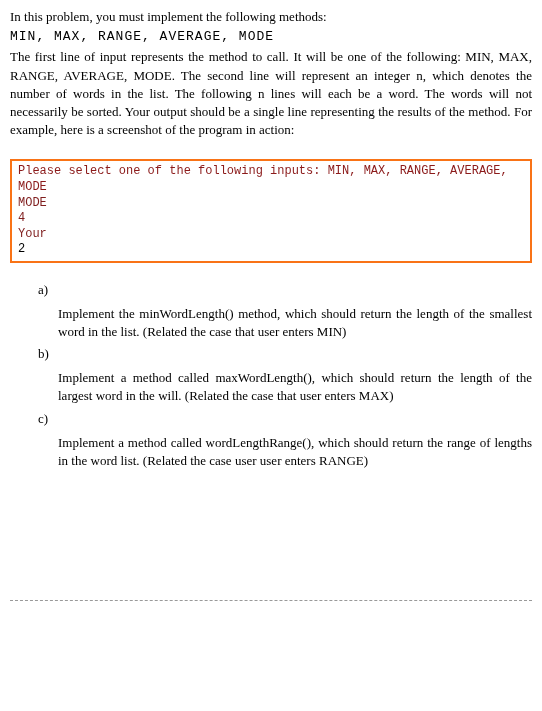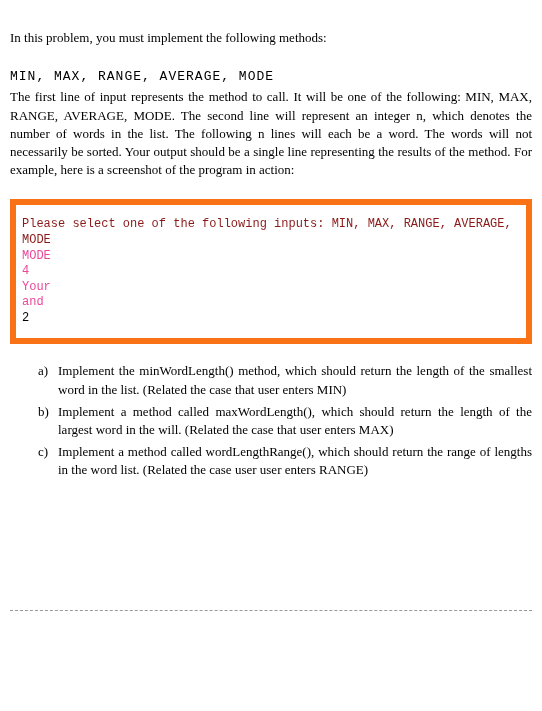--- a/index.html
+++ b/index.html
@@ -11,82 +11,81 @@
       font-family: "Times New Roman", serif;
       font-size: 13px;
       line-height: 1.4;
       color: #000;
       background: #fff;
       width: 542px;
       padding: 8px 10px;
     }
     .intro-line {
       margin-bottom: 2px;
-      margin-top: 21px;
     }
     .mono {
       font-family: Liberation Mono, monospace;
       letter-spacing: 1px;
     }
     .paragraph {
       text-align: justify;
       margin-bottom: 16px;
     }
     .code-box {
-      border: 6px solid #f97316;
-      padding: 12px 6px;
+      border: 2px solid #f97316;
+      padding: 3px 6px;
       margin-top: 20px;
       margin-bottom: 18px;
       font-family: "Courier New", monospace;
       font-size: 12px;
       line-height: 1.3;
     }
     .code-box .prompt-line {
       color: #8b1a1a;
     }
     .code-box .green {
-      color: #ec4899;
+      color: #7f1d1d;
     }
     .code-box .result-line {
       color: #000;
     }
     .list {
       padding-left: 28px;
     }
     .list-item {
       display: flex;
       margin-bottom: 4px;
       text-align: justify;
     }
     .list-marker {
       min-width: 20px;
       flex-shrink: 0;
     }
     .list-text {
       flex: 1;
+      margin-top: 24px;
     }
     .dashed-sep {
       border: none;
       border-top: 1px dashed #999;
       margin: 130px 0 0 0;
     }
   </style>
 </head>
 <body>
 
 <div class="intro-line">In this problem, you must implement the following methods:</div>
 <div class="mono intro-line">MIN, MAX, RANGE, AVERAGE, MODE</div>
 <div class="paragraph">The first line of input represents the method to call. It will be one of the following: MIN, MAX, RANGE, AVERAGE, MODE. The second line will represent an integer n, which denotes the number of words in the list. The following n lines will each be a word. The words will not necessarily be sorted. Your output should be a single line representing the results of the method. For example, here is a screenshot of the program in action:</div>
 
 <div class="code-box">
   <div class="prompt-line">Please select one of the following inputs: MIN, MAX, RANGE, AVERAGE, MODE</div>
   <div class="green">MODE</div>
   <div class="green">4</div>
   <div class="green">Your</div>
-  <div class="green">and</div>
   <div class="result-line">2</div>
 </div>
 
 <div class="list">
   <div class="list-item">
     <div class="list-marker">a)</div>
     <div class="list-text">Implement the minWordLength() method, which should return the length of the smallest word in the list. (Related the case that user enters MIN)</div>
   </div>
   <div class="list-item">
     <div class="list-marker">b)</div>

